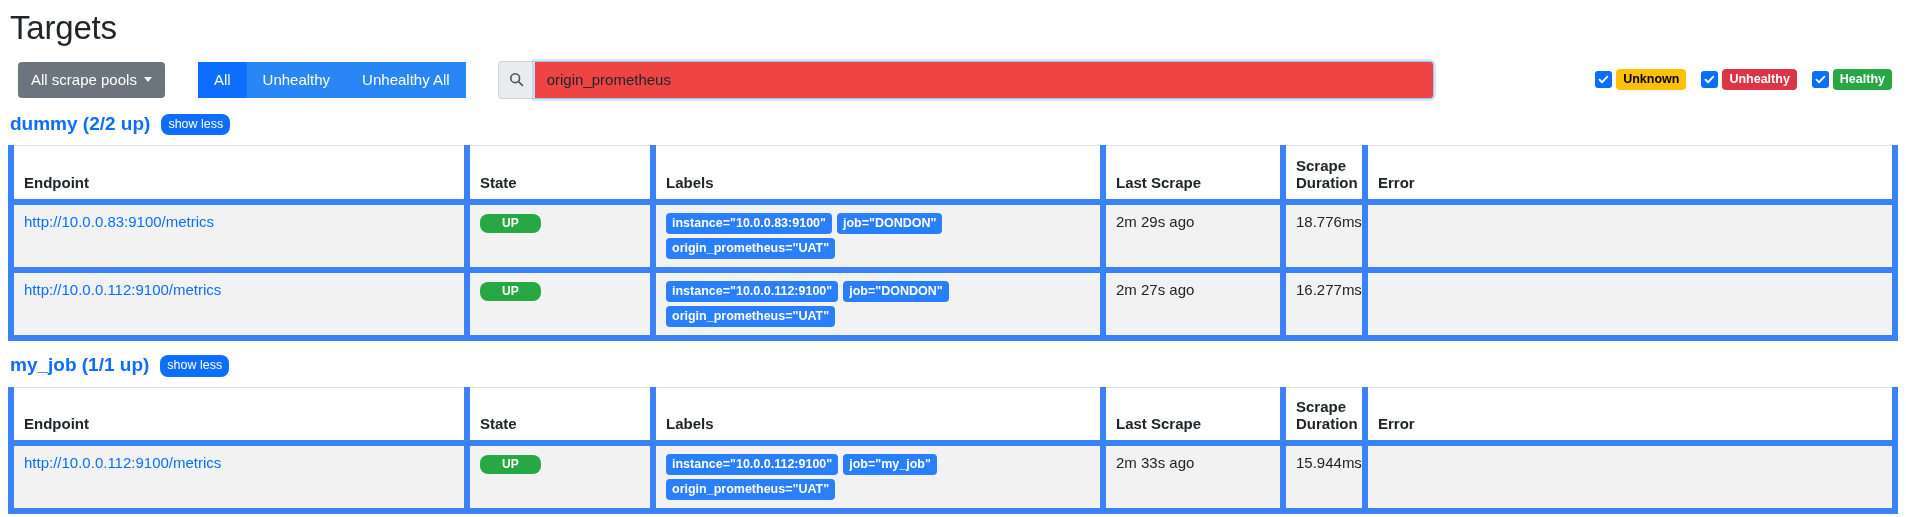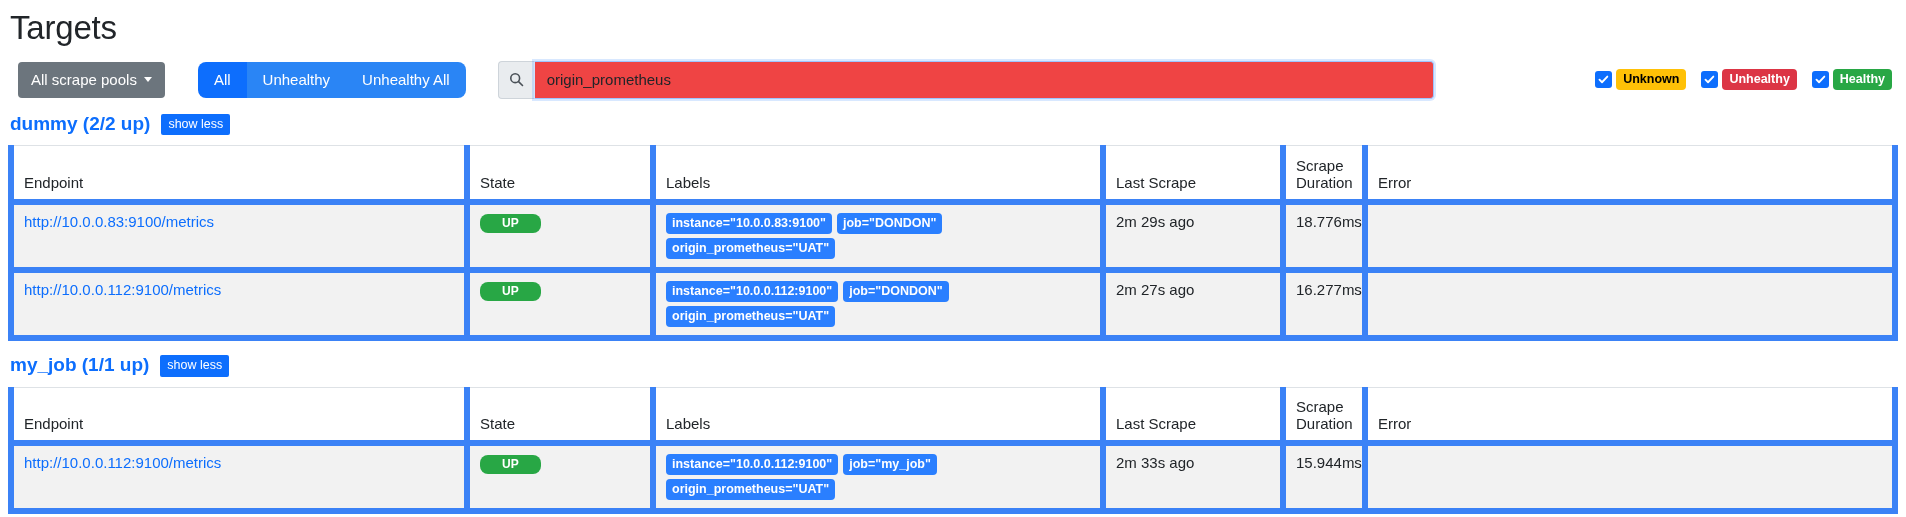--- a/index.html
+++ b/index.html
@@ -57,21 +57,21 @@
     width: 0;
     height: 0;
     border-left: 4.5px solid transparent;
     border-right: 4.5px solid transparent;
     border-top: 5px solid #ffffff;
   }
 
   .btn-group {
     display: inline-flex;
     margin-left: 33px;
-    border-radius: 8px;
+    border-radius: 0;
     overflow: hidden;
     height: 36px;
   }
   .btn-group .gbtn {
     background: #2a85f5;
     color: #ffffff;
     border: none;
     font-size: 15px;
     font-family: "Liberation Sans", sans-serif;
     padding: 8px 16px;
@@ -169,21 +169,21 @@
     color: #0d6efd;
     font-size: 19px;
     font-weight: bold;
     line-height: 1.1;
     white-space: nowrap;
   }
   .show-less-badge {
     background: #0d6efd;
     color: #ffffff;
     font-size: 12.5px;
-    border-radius: 2px;
+    border-radius: 8px;
     padding: 4px 7px;
     line-height: 1.1;
     cursor: pointer;
     white-space: nowrap;
     text-align: right;
   }
 
   
   table.targets {
     width: 1890px;
@@ -192,21 +192,21 @@
     font-size: 15px;
   }
   table.targets th,
   table.targets td {
     border: 6px solid #3b82f6;
     vertical-align: bottom;
     padding: 8px 10px;
     text-align: left;
   }
   table.targets thead th {
-    font-weight: normal;
+    font-weight: bold;
     color: #212529;
     height: 56px;
     vertical-align: bottom;
     background: #ffffff;
     border-top: 1px solid #dee2e6;
     border-bottom: 2px solid #dee2e6;
   }
   table.targets tbody td {
     background: #f2f2f2;
     vertical-align: top;

